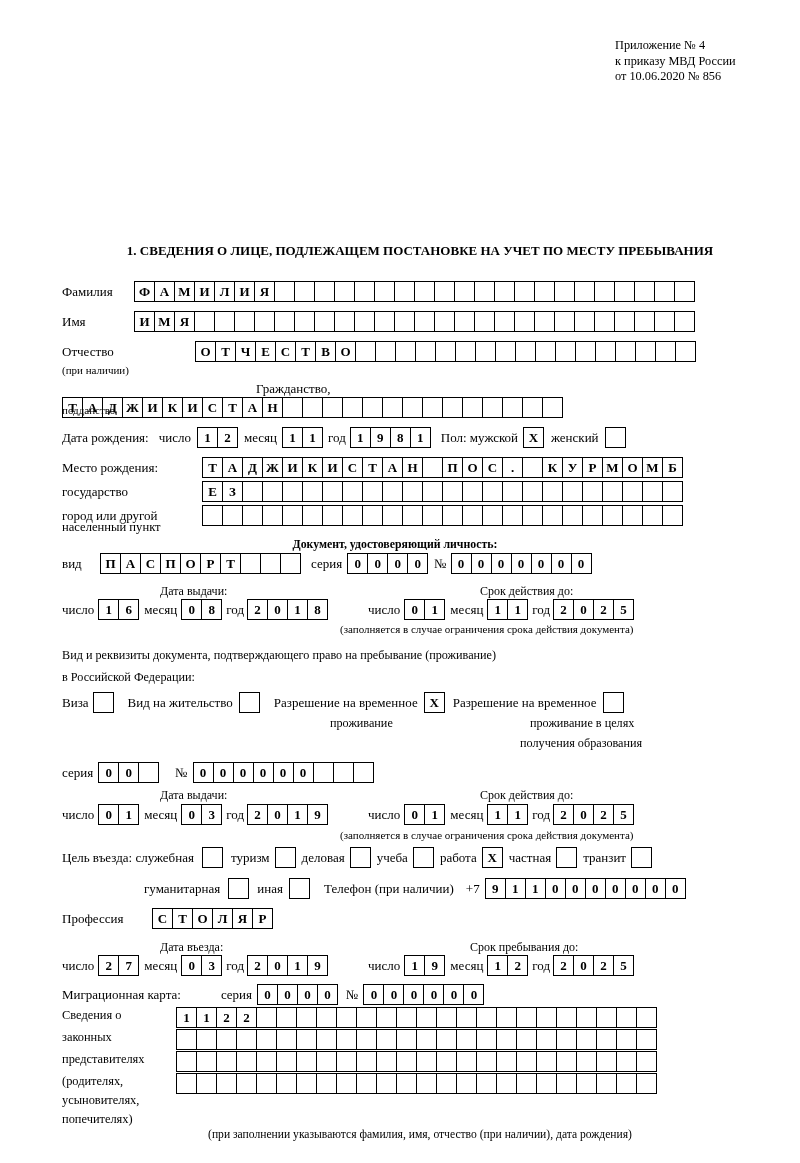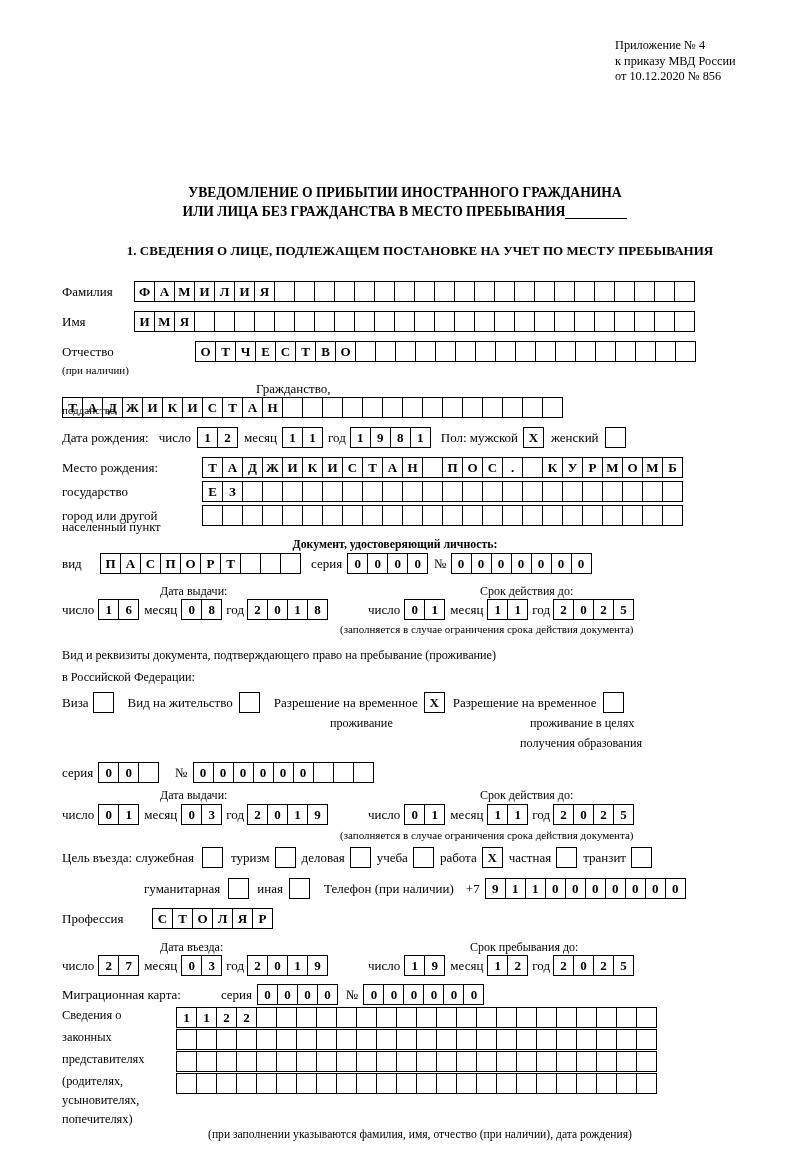--- a/index.html
+++ b/index.html
@@ -66,28 +66,24 @@
   }
 </style>
 </head>
 <body>
 
 <div class="page">
 
   <div class="header-right">
     <div>Приложение № 4</div>
     <div>к приказу МВД России</div>
-    <div>от 10.12.2020 № 856</div>
-  </div>
-
-
-  <div class="title">
-    <span>УВЕДОМЛЕНИЕ О ПРИБЫТИИ ИНОСТРАННОГО ГРАЖДАНИНА</span><br>
-    <span>ИЛИ ЛИЦА БЕЗ ГРАЖДАНСТВА В МЕСТО ПРЕБЫВАНИЯ</span><span class="uline"></span>
-  </div>
+    <div>от 10.06.2020 № 856</div>
+  </div>
+
+
 
   <div class="section1">1. СВЕДЕНИЯ О ЛИЦЕ, ПОДЛЕЖАЩЕМ ПОСТАНОВКЕ НА УЧЕТ ПО МЕСТУ ПРЕБЫВАНИЯ</div>
 
   <div class="row" style="left:62px;top:281px;">
     <span class="lbl" style="width:72px;display:inline-block;">Фамилия</span>
     <span class="cells">
         <span class="cell">Ф</span>
         <span class="cell">А</span>
         <span class="cell">М</span>
         <span class="cell">И</span>

